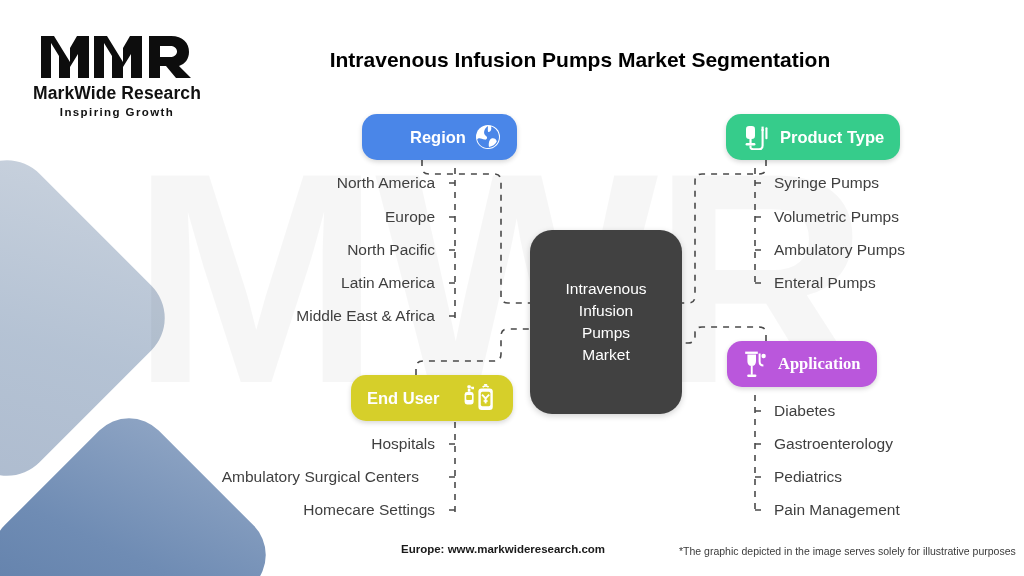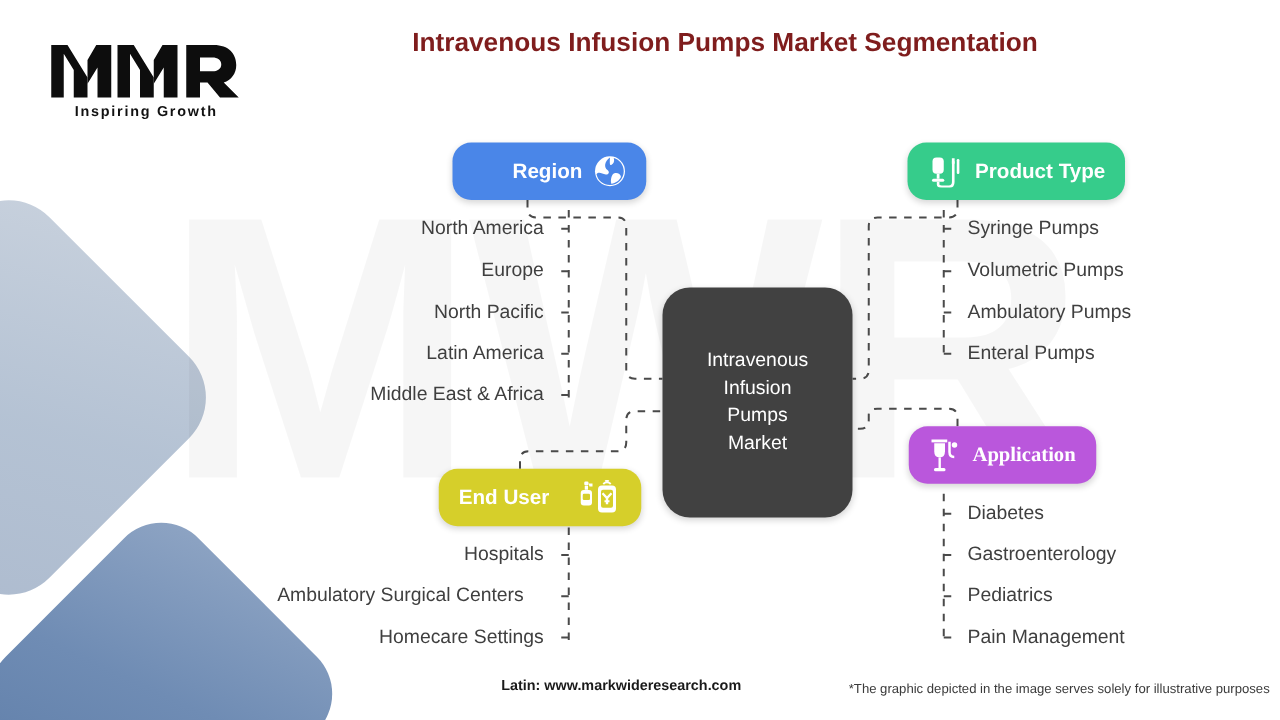--- a/index.html
+++ b/index.html
@@ -84,26 +84,26 @@
     font-weight: 600;
     color: #111;
     letter-spacing: 1.4px;
     margin-top: 2px;
   }
 
   
   .title {
     position: absolute;
     left: 240px;
-    top: 23px;
+    top: 48px;
     width: 680px;
     text-align: center;
     font-size: 21px;
     font-weight: 700;
-    color: #7f1d1d;
+    color: #000000;
   }
 
   
   #wires {
     position: absolute;
     left: 0;
     top: 0;
     width: 1024px;
     height: 576px;
   }
@@ -203,20 +203,21 @@
   <div class="logo">
     <svg class="logo-mark" width="160" height="54" viewBox="0 0 160 54">
       <g fill="#0d0d0d">
         <path d="M4 50 L4 8 L17 8 L33 34 L33 50 L22 50 L22 28 L14 15 L14 50 Z"></path>
         <path d="M40 8 L52 8 L52 50 L41 50 L41 26 L33 39 L33 20 Z"></path>
         <path d="M57 8 L70 8 L86 34 L86 50 L75 50 L75 28 L67 15 L67 50 L57 50 Z"></path>
         <path d="M93 8 L105 8 L105 50 L94 50 L94 26 L86 39 L86 20 Z"></path>
         <path d="M112 8 L134 8 C146 8 152 15 152 24 C152 31 148 36 142 38 L154 50 L139 50 L129 38 L123 38 L123 50 L112 50 Z M123 18 L123 29 L133 29 C137 29 140 27 140 23.5 C140 20 137 18 133 18 Z"></path>
       </g>
     </svg>
+    <span class="logo-name">MarkWide Research</span>
     <span class="logo-tag">Inspiring Growth</span>
   </div>
 
   <div class="title">Intravenous Infusion Pumps Market Segmentation</div>
 
   <svg id="wires">
 
     <path d="M422 160 L422 167 Q422 174 429 174 L494 174 Q501 174 501 181 L501 296 Q501 303 508 303 L530 303"></path>
 
     <path d="M455 168 L455 320"></path>
@@ -321,16 +322,16 @@
 
   <div class="leaf leaf-right" style="left:120px; top:435px; width:315px;">Hospitals</div>
   <div class="leaf leaf-right" style="left:104px; top:468px; width:315px;">Ambulatory Surgical Centers</div>
   <div class="leaf leaf-right" style="left:120px; top:501px; width:315px;">Homecare Settings</div>
 
   <div class="leaf leaf-left" style="left:774px; top:402px;">Diabetes</div>
   <div class="leaf leaf-left" style="left:774px; top:435px;">Gastroenterology</div>
   <div class="leaf leaf-left" style="left:774px; top:468px;">Pediatrics</div>
   <div class="leaf leaf-left" style="left:774px; top:501px;text-align:right;">Pain Management</div>
 
-  <div class="source">Latin: www.markwideresearch.com</div>
+  <div class="source">Europe: www.markwideresearch.com</div>
   <div class="disclaimer">*The graphic depicted in the image serves solely for illustrative purposes</div>
 
 </div>
 
 </body></html>

